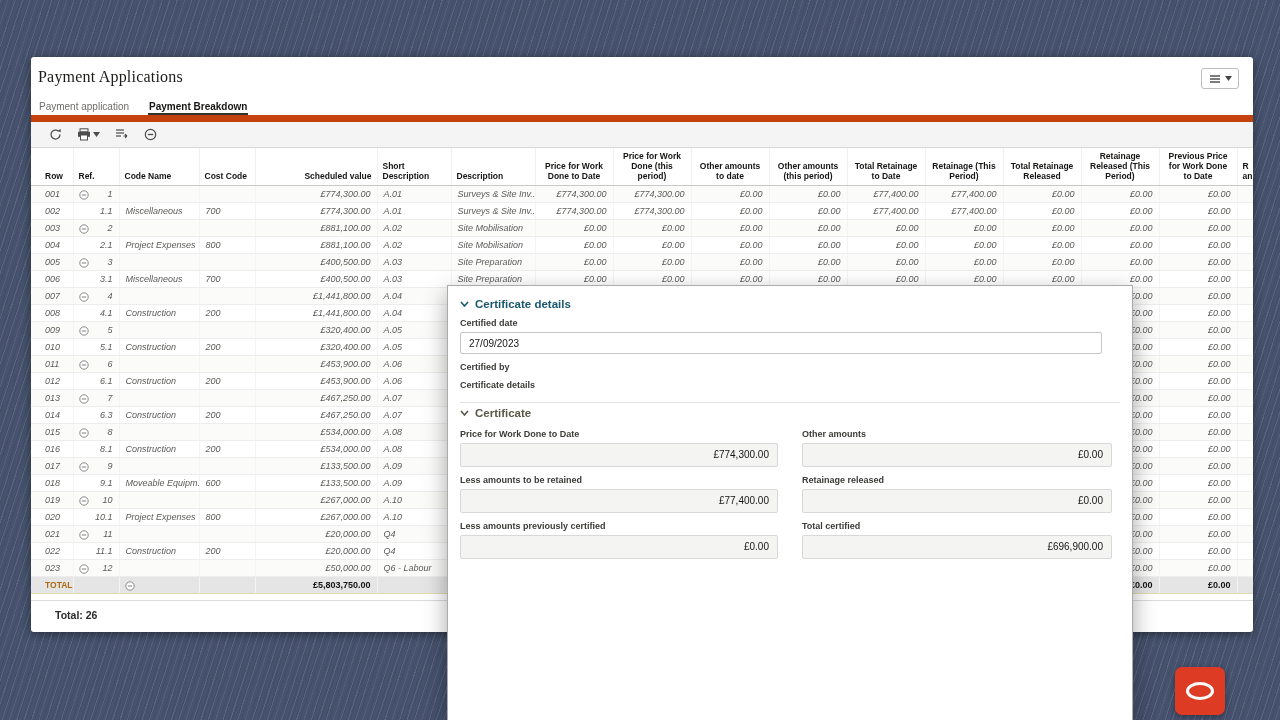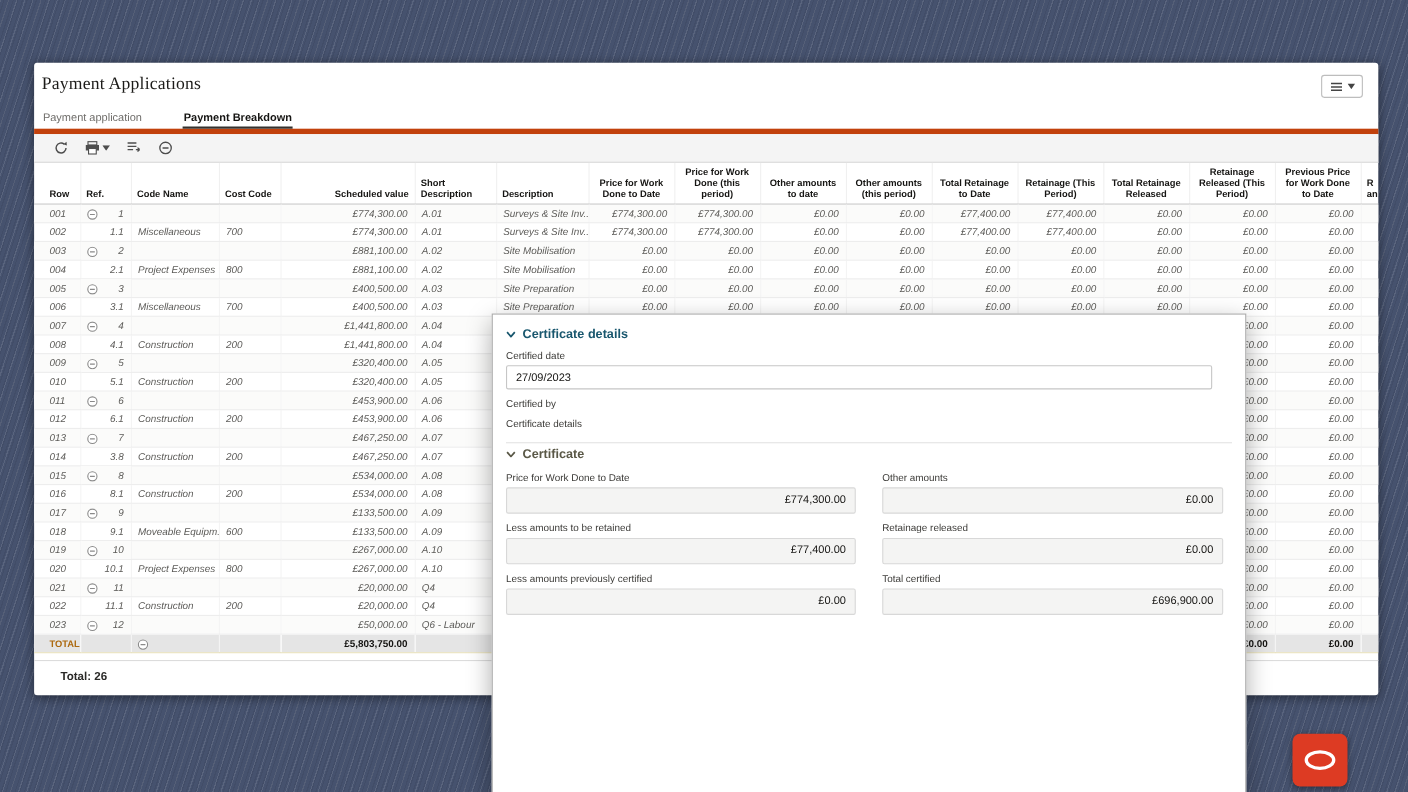--- a/index.html
+++ b/index.html
@@ -16,21 +16,21 @@
     background:#fff;border-radius:3px;box-shadow:0 2px 10px rgba(0,0,0,.45);
   }
   
   .titlebar{position:relative;height:43px;padding:11px 14px 0 7px;box-sizing:border-box}
   .titlebar h1{margin:0;font-family:"Liberation Serif",serif;font-weight:400;
     font-size:16px;color:#1c1b19;letter-spacing:.2px}
   .menu-btn{position:absolute;right:14px;top:11px;width:38px;height:21px;
     border:1px solid #bdbdbd;border-radius:3px;background:#fff;display:flex;
     align-items:center;justify-content:center;gap:4px;cursor:pointer;padding:0}
   
-  .tabs{display:flex;gap:36px;padding-left:7px;border-bottom:5px solid #c2410c;height:22px;box-sizing:border-box}
+  .tabs{display:flex;gap:18px;padding-left:7px;border-bottom:7px solid #c2410c;height:22px;box-sizing:border-box}
   .tab{display:flex;align-items:center;font-size:10px;color:#6f6d6a;cursor:pointer;
     border-bottom:2px solid transparent;padding:0 1px}
   .tab.active{color:#161513;font-weight:bold;border-bottom-color:#35322f}
   
   .toolbar{height:25px;background:#f4f4f4;border-bottom:1px solid #d9d9d9;
     display:flex;align-items:center;gap:15px;padding-left:18px}
   .tool{background:none;border:none;padding:0;display:flex;align-items:center;gap:2px;
     cursor:pointer;color:#4d4d4d}
   
   .table-wrap{overflow:hidden;width:1222px}
@@ -53,21 +53,21 @@
   .table-footer{margin-top:6px;border-top:1px solid #dcdcdc;padding:8px 0 0 24px;
     font-size:10.5px;font-weight:bold;color:#2b2a28}
   
   .popup{position:absolute;left:447px;top:285px;width:686px;height:470px;background:#fff;
     border:1px solid #ababab;box-shadow:0 8px 22px rgba(0,0,0,.35);box-sizing:border-box;
     padding:8px 12px;z-index:20}
   .sec{display:flex;align-items:center;gap:6px;font-size:11.5px;font-weight:bold;
     margin:4px 0 2px;cursor:pointer}
   .sec.blue{color:#19576e}
   .sec.olive{color:#5a5847}
-  .flabel{display:block;font-size:9px;font-weight:400;color:#3c3b38;margin:8px 0 4px}
+  .flabel{display:block;font-size:9px;font-weight:700;color:#3c3b38;margin:8px 0 4px}
   .inp{display:block;height:22px;border:1px solid #c6c6c6;border-radius:2px;font-size:10px;
     color:#161513;padding:0 8px;box-sizing:border-box;font-family:"Liberation Sans",sans-serif}
   .w-full{width:642px}
   .w-mid{width:535px}
   textarea.area{width:642px;height:76px;resize:both;padding:6px 8px;font-size:10px;line-height:1.3}
   .divider{border-top:1px solid #e3e3e3;margin:12px 0 4px}
   .cert-grid{display:grid;grid-template-columns:318px 310px;column-gap:24px}
   .field .ro{height:22px;line-height:22px;background:#f4f4f3;border:1px solid #d8d8d8;
     border-radius:2px;text-align:right;padding:0 8px;font-size:10px;color:#161513}
   
@@ -460,21 +460,21 @@
             <td class="r">£0.00</td>
             <td class="r">£0.00</td>
             <td class="r">£0.00</td>
             <td class="r">£0.00</td>
             <td class="r">£0.00</td>
             <td class="r">£0.00</td>
             <td class="r">£0.00</td>
           </tr>
           <tr>
             <td>014</td>
-            <td class="ref">3.8</td>
+            <td class="ref">6.3</td>
             <td>Construction</td>
             <td>200</td>
             <td class="r">£467,250.00</td>
             <td>A.07</td>
             <td></td>
             <td class="r">£0.00</td>
             <td class="r">£0.00</td>
             <td class="r">£0.00</td>
             <td class="r">£0.00</td>
             <td class="r">£0.00</td>

